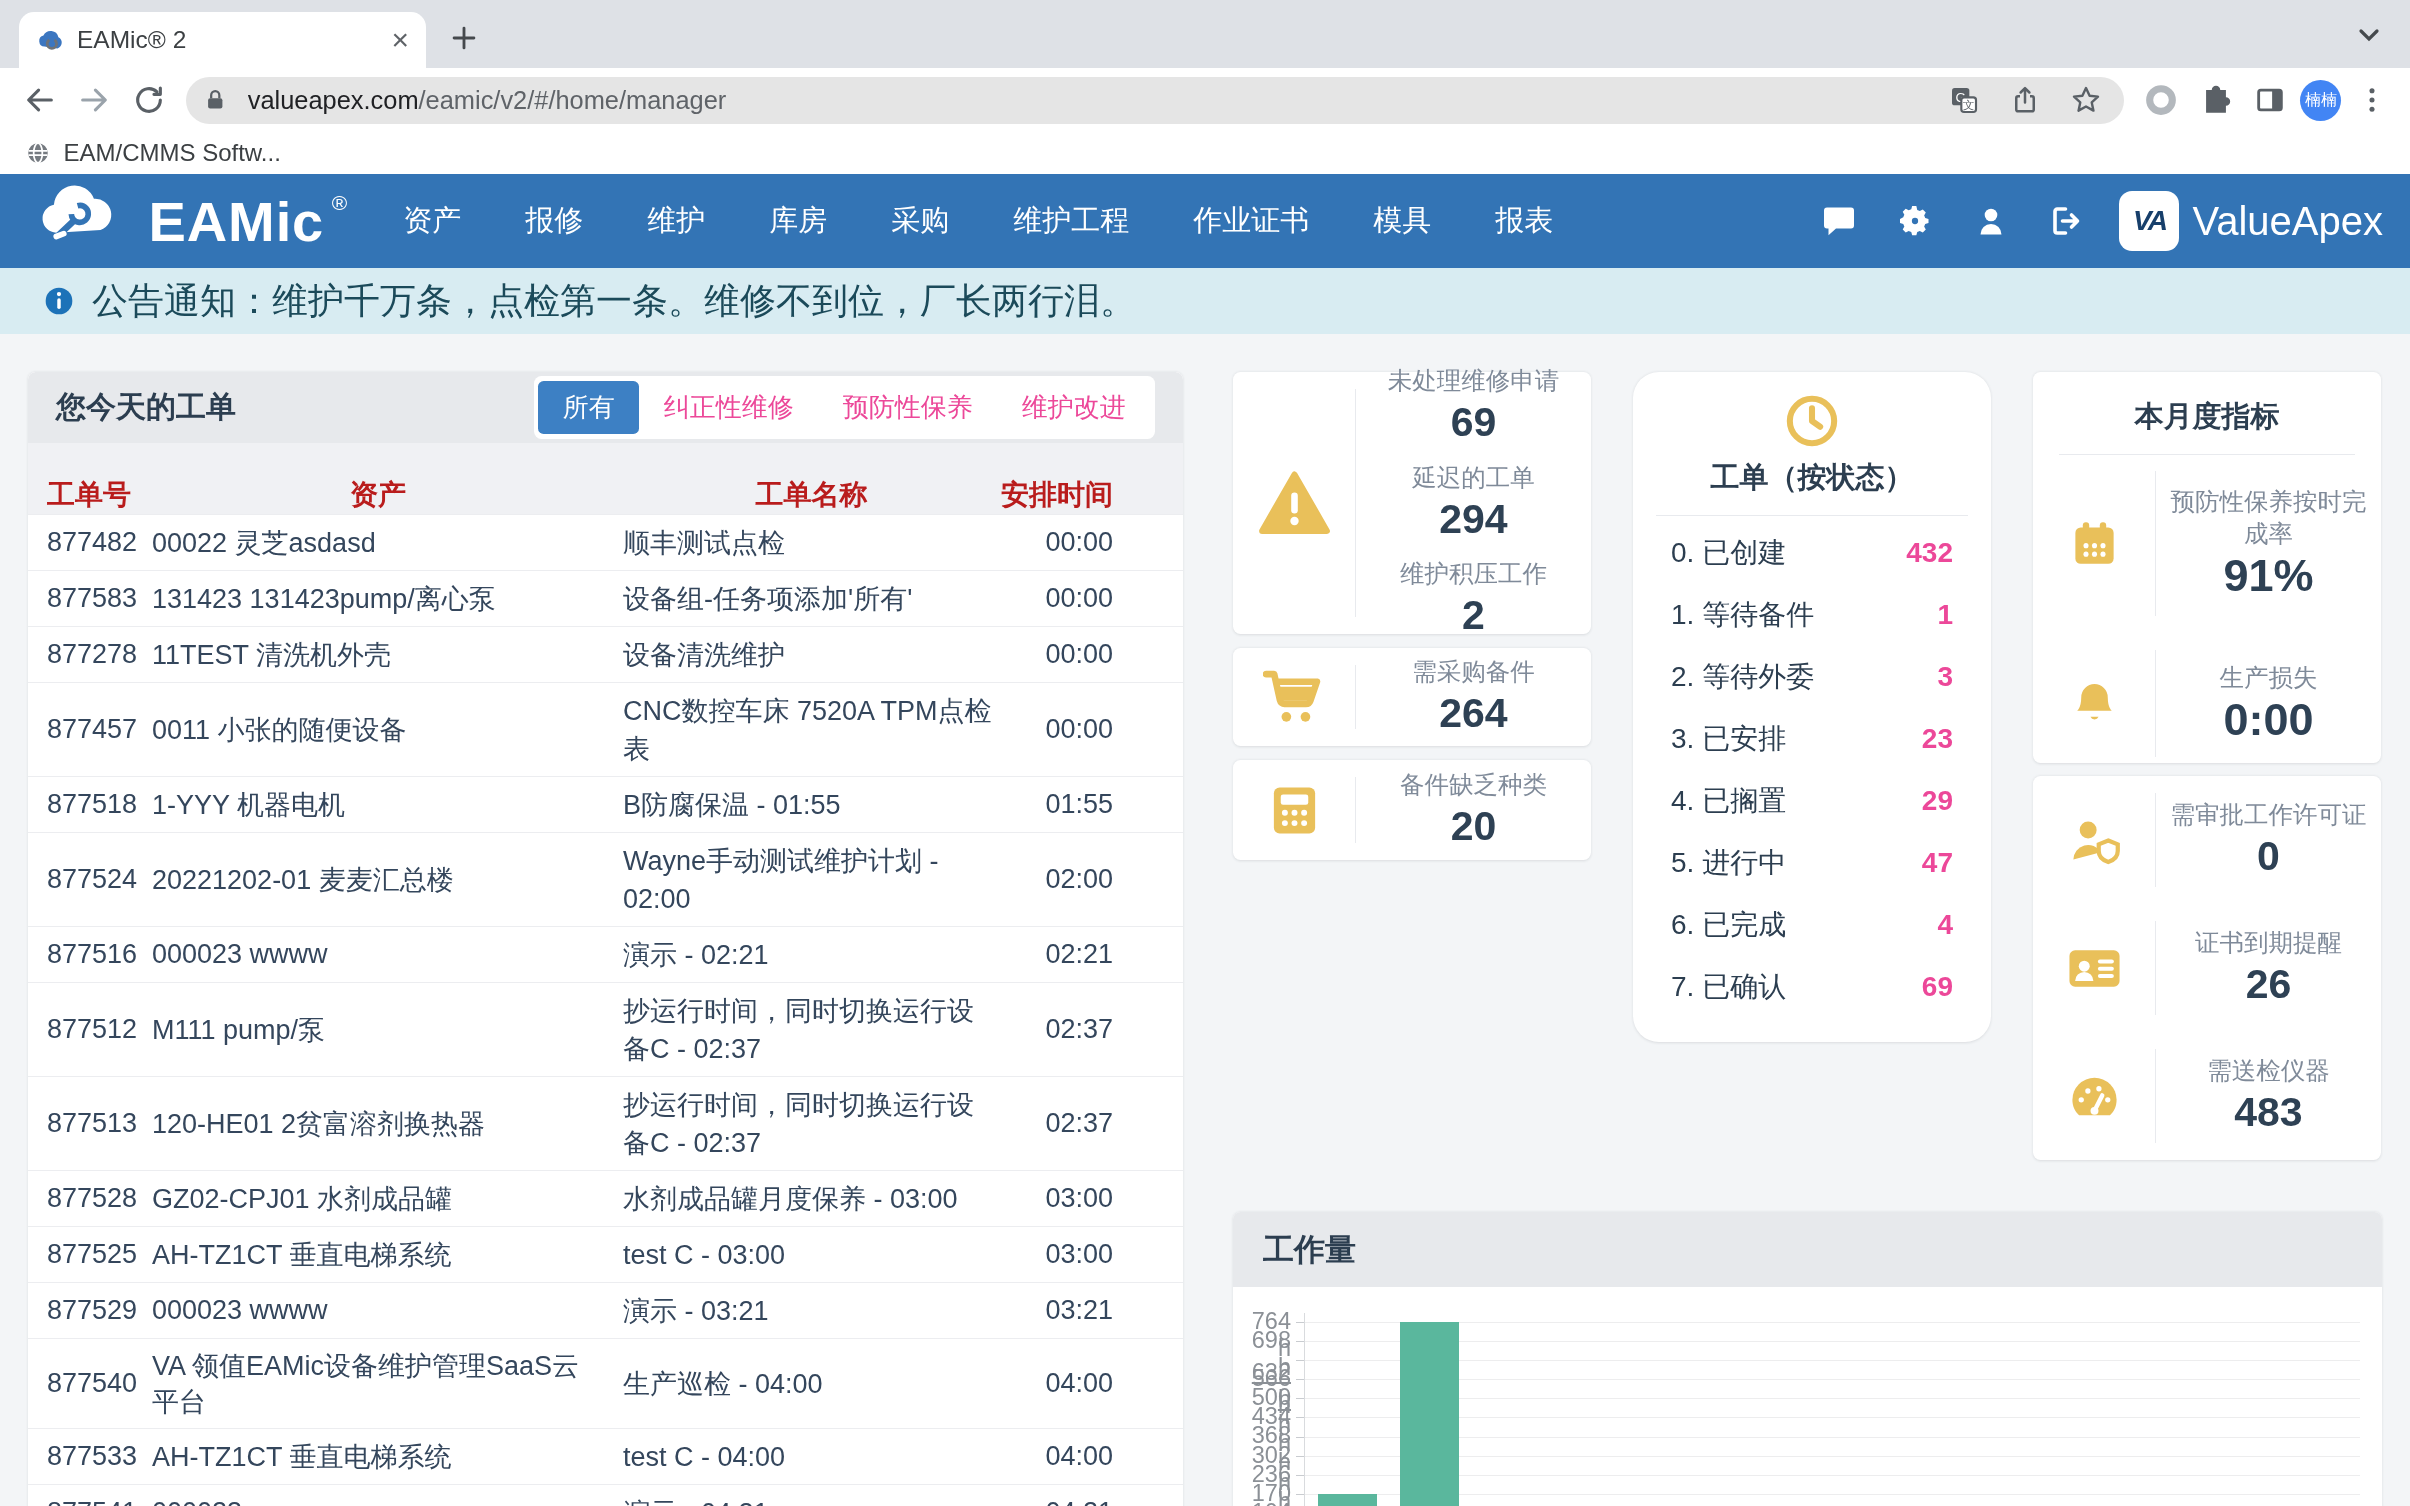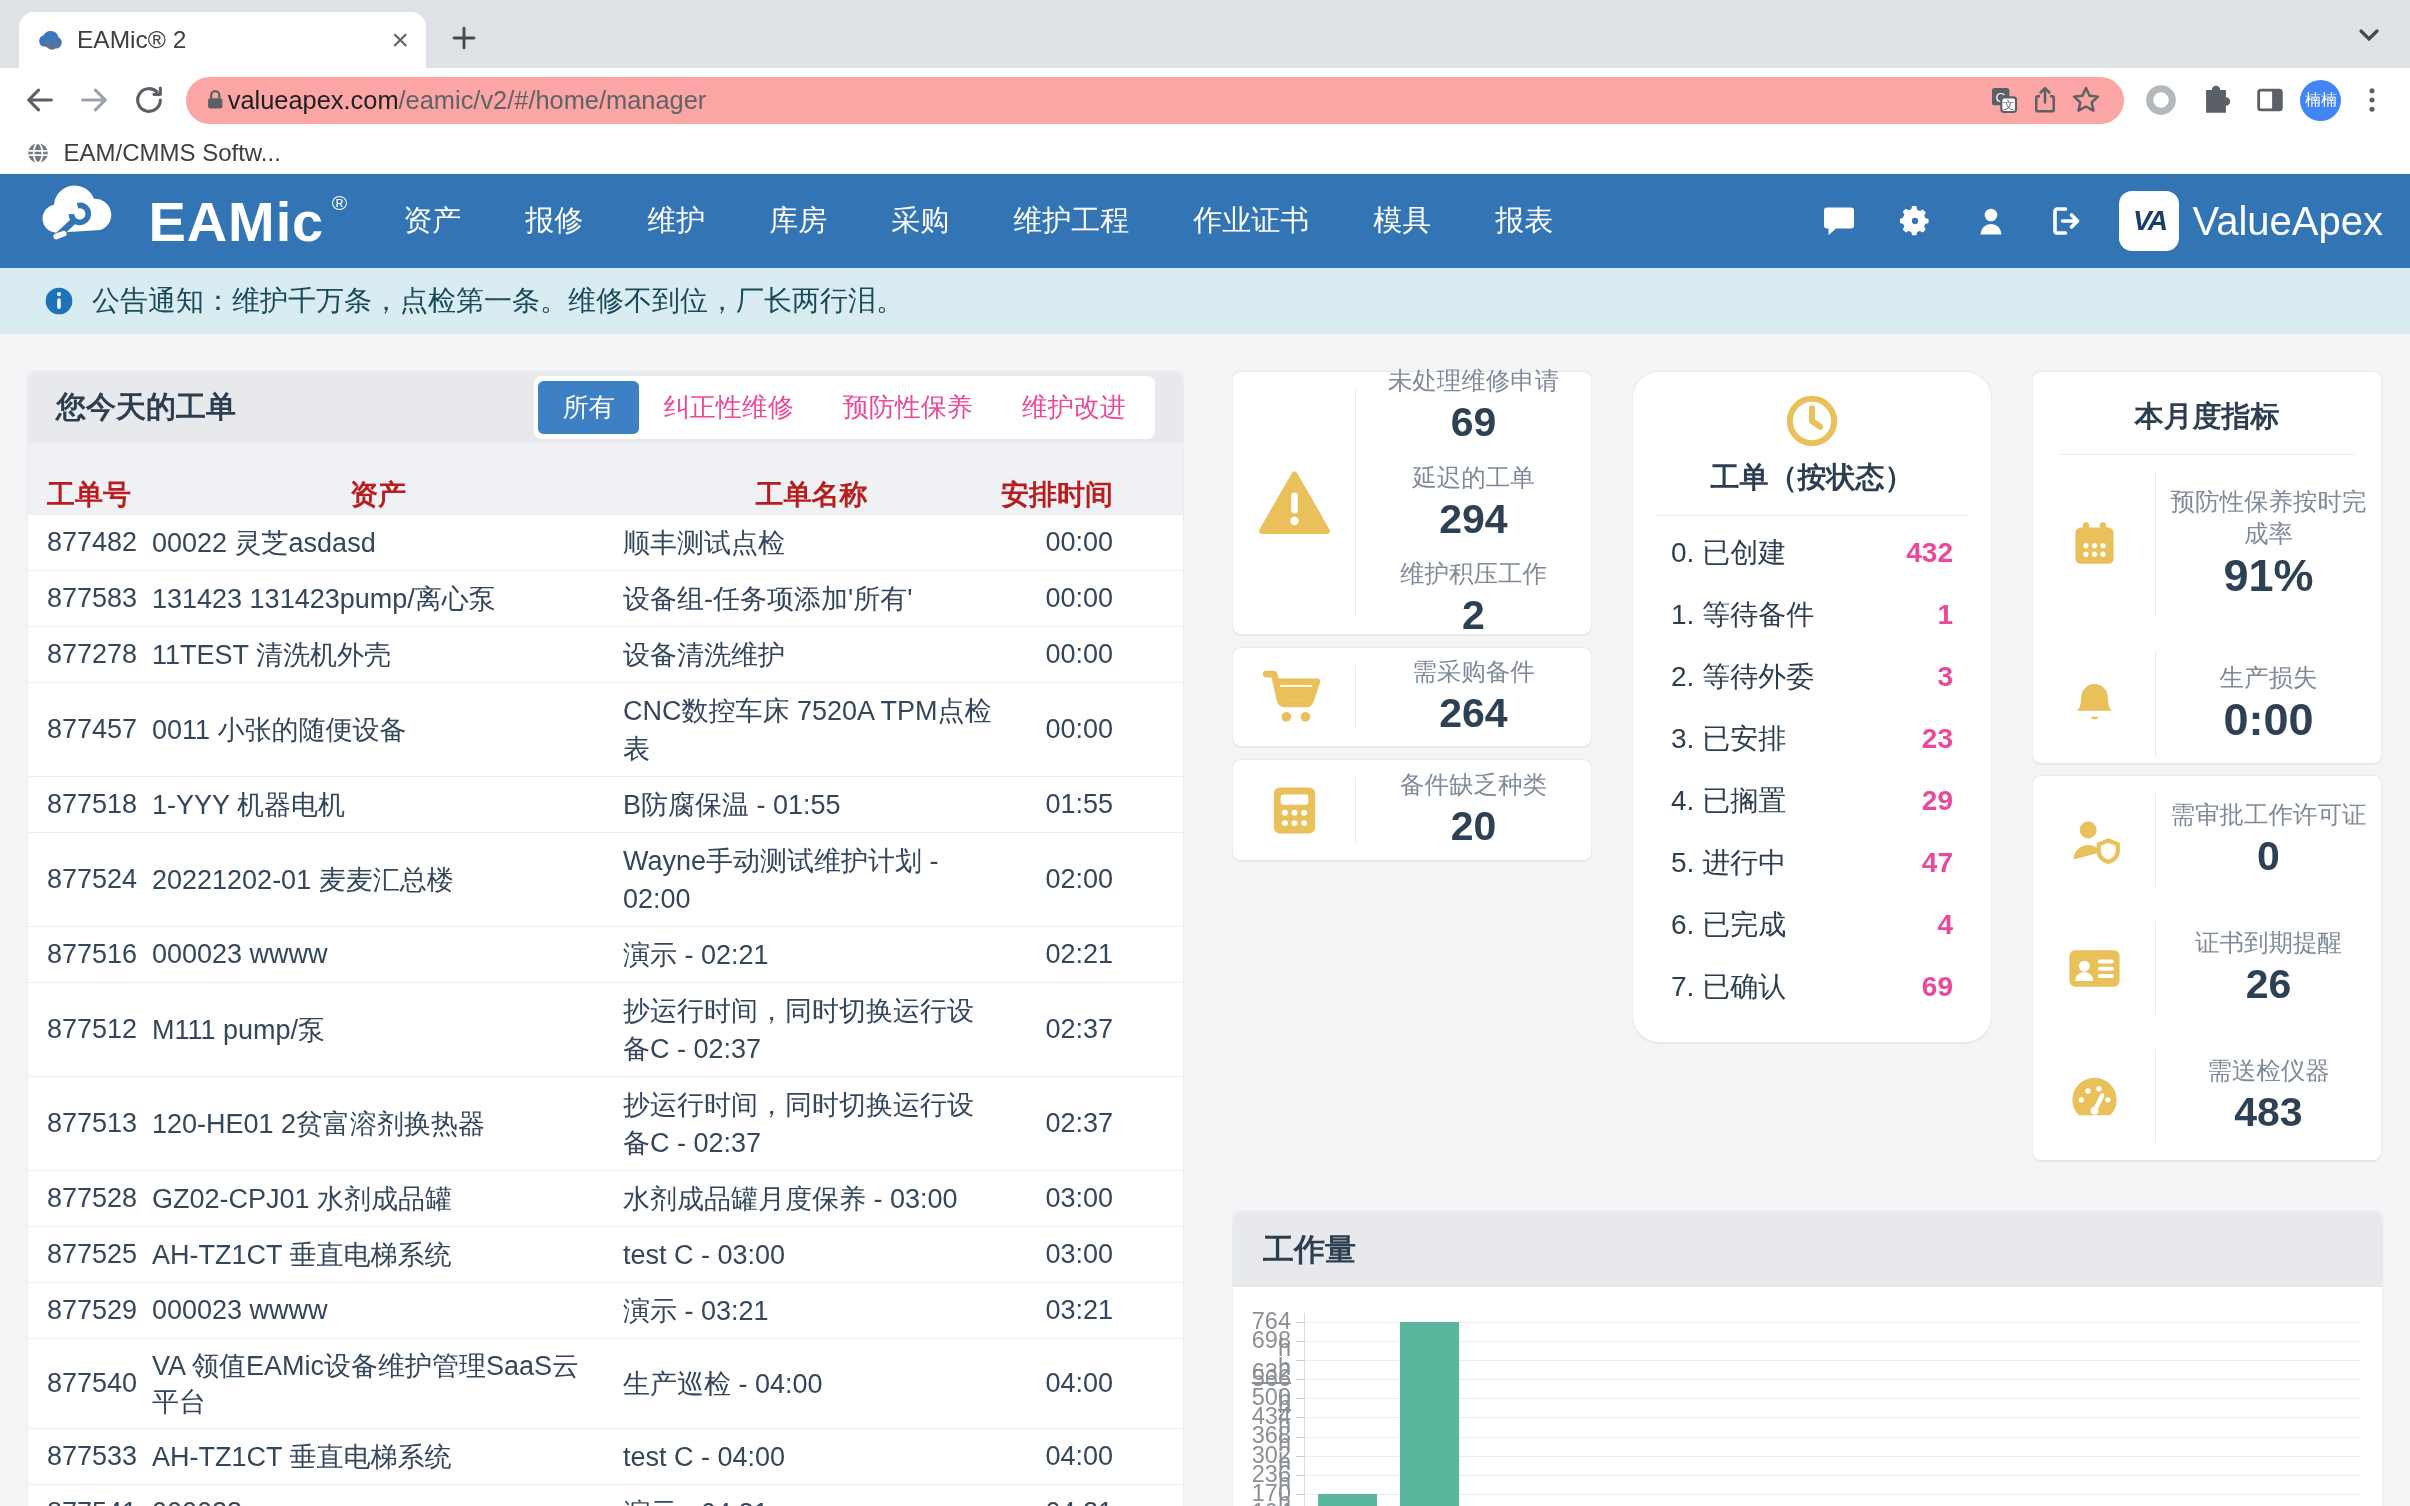--- a/index.html
+++ b/index.html
@@ -11,21 +11,21 @@
   .tab { margin-left:19px; width:407px; height:56px; background:#fff; border-radius:15px 15px 0 0;
     display:flex; align-items:center; padding:0 17px; gap:13px; }
   .tab-title { font-size:24.5px; color:#3c4043; flex:1; white-space:nowrap; overflow:hidden; }
   .tab-close { font-size:30px; color:#5f6368; line-height:1; cursor:default; }
   .newtab-btn { margin:0 0 13px 21px; color:#45494d; }
   .tabstrip-chevron { position:absolute; right:26px; top:19px; color:#45494d; }
 
   .urlrow { height:64px; background:#fff; display:flex; align-items:center; padding:0 15px; gap:5.6px; }
   .chrome-ic { width:49px; height:49px; display:flex; align-items:center; justify-content:center; border-radius:50%; color:#5a6066; flex:0 0 auto; }
   .chrome-ic.dim { color:#9aa3ab; }
-  .urlpill { flex:1; height:47px; background:#fca5a5; border-radius:23.5px; display:flex; align-items:center; padding:0 17px; gap:0; margin:0 7.5px; min-width:0; }
+  .urlpill { flex:1; height:47px; background:#e5e5e5; border-radius:23.5px; display:flex; align-items:center; padding:0 17px; gap:20px; margin:0 7.5px; min-width:0; }
   .urltext { font-size:25.4px; color:#202124; white-space:nowrap; overflow:hidden; flex:1; }
   .urltext .path { color:#5f6368; }
   .avatar { width:41px; height:41px; border-radius:50%; background:#4285f4; color:#fff; font-size:16px;
     display:flex; align-items:center; justify-content:center; flex:0 0 auto; }
   .bookmarks { height:42px; background:#fff; display:flex; align-items:center; padding:0 24.5px; gap:13px; }
   .bm-label { font-size:24px; color:#3c4043; }
 
   
   .navbar { height:94px; background:#3374b5; display:flex; align-items:center; padding:0 28px; color:#fff; }
   .brand { display:flex; align-items:flex-start; gap:7.5px; margin-right:56px; }
@@ -34,21 +34,21 @@
   .nav-menu { display:flex; gap:64px; align-items:center; flex:1; }
   .nav-item { font-size:29px; color:#fff; cursor:pointer; white-space:nowrap; }
   .nav-icons { display:flex; gap:40px; align-items:center; margin-right:34px; }
   .va-logo { display:flex; align-items:center; gap:13px; }
   .va-mark { width:60px; height:60px; background:#fff; border-radius:13px; display:flex; align-items:center; justify-content:center;
     font-weight:800; font-style:italic; font-size:28px; color:#173f6b; letter-spacing:-1.9px; }
   .va-name { font-size:40px; font-weight:500; color:#fff; }
 
   
   .notice { height:66px; background:#d8ecf2; display:flex; align-items:center; padding:0 43px; gap:17px; }
-  .notice-text { font-size:28px; color:#1b4a5a; }
+  .notice-text { font-size:36px; color:#1b4a5a; }
 
   
   .main { display:flex; padding:38px 28px 0 28px; gap:50px; align-items:flex-start; }
   .card { background:#fff; border-radius:7.5px; box-shadow:0 0.9px 2.8px rgba(40,50,60,.12); }
 
   
   .wo-card { width:1155px; overflow:hidden; }
   .wo-head { height:71px; background:#e7e9ec; border-radius:7.5px 7.5px 0 0; display:flex; align-items:center; padding:0 28px; }
   .wo-title { font-size:30px; font-weight:bold; color:#2c3e50; flex:1; }
   .wo-tabs { background:#fff; border-radius:7.5px; padding:4.7px; display:flex; margin-right:0; }

